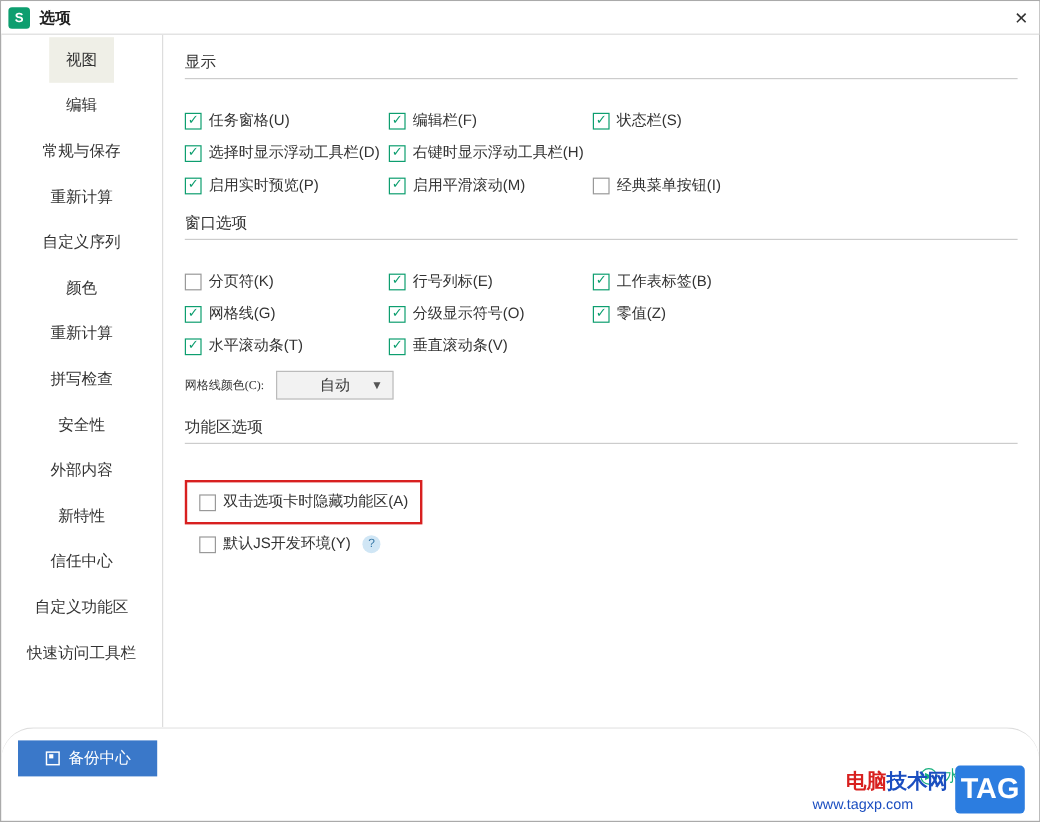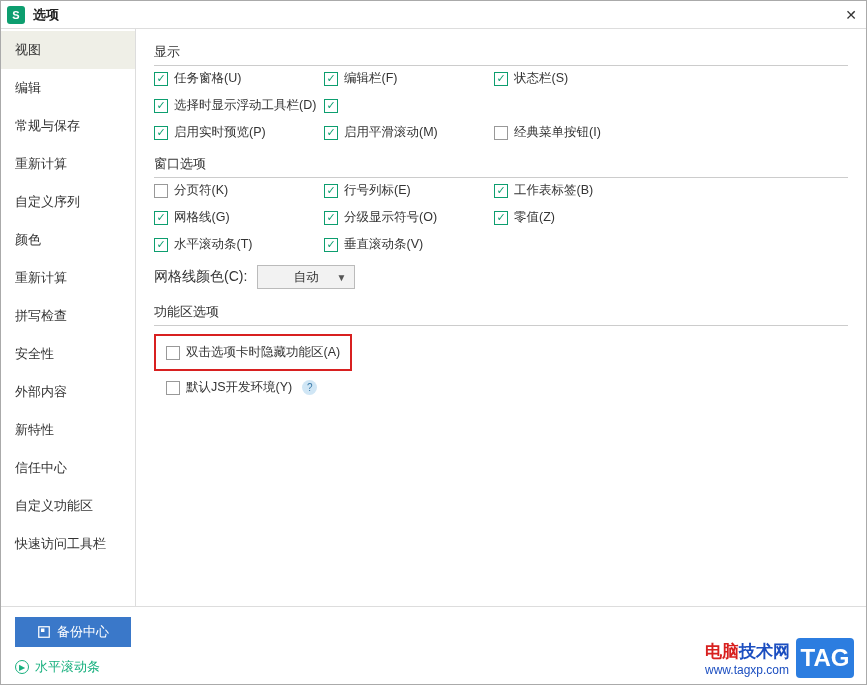--- a/index.html
+++ b/index.html
@@ -3,49 +3,49 @@
 <meta charset="utf-8">
 <style>
 * { box-sizing: border-box; margin: 0; padding: 0; }
 body { font-family: "Microsoft YaHei", Arial, sans-serif; font-size: 13px; color: #333; background: #fff; }
 .window { width: 867px; height: 685px; border: 1px solid #aaa; display: flex; flex-direction: column; position: relative; }
 .titlebar { height: 28px; background: #fff; border-bottom: 1px solid #ddd; display: flex; align-items: center; padding: 0 6px; }
 .titlebar .app-icon { width: 18px; height: 18px; background: #0d9e6f; border-radius: 3px; color: #fff; display: flex; align-items: center; justify-content: center; font-size: 11px; font-weight: bold; margin-right: 8px; }
 .titlebar .title { flex: 1; font-size: 13px; color: #222; font-weight: bold; }
 .titlebar .close { width: 18px; height: 18px; display: flex; align-items: center; justify-content: center; font-size: 14px; cursor: pointer; color: #333; }
 .body { flex: 1; display: flex; overflow: hidden; }
-.sidebar { width: 135px; border-right: 1px solid #ddd; display: flex; flex-direction: column; padding-top: 2px; }
+.sidebar { width: 135px; border-right: 1px solid #ddd; display: flex; flex-direction: column; padding-top: 2px; align-items: center; }
 .sidebar-item { padding: 10px 14px; cursor: pointer; color: #333; font-size: 13px; }
 .sidebar-item.active { background: #efefe7; }
 .content { flex: 1; padding: 14px 18px 10px 18px; overflow: auto; }
 .group { margin-bottom: 14px; }
 .group-title { font-size: 13px; color: #333; margin-bottom: 4px; }
-.group-body { border-top: 1px solid #ccc; padding-top: 4px; }
+.group-body { border-top: 1px solid #ccc; padding-top: 26px; }
 .grid3 { display: grid; grid-template-columns: 170px 170px 170px; row-gap: 10px; column-gap: 0; }
 .chk { display: flex; align-items: center; gap: 6px; }
 .chk .box { width: 14px; height: 14px; border: 1px solid #0d9e6f; display: flex; align-items: center; justify-content: center; background: #fff; }
 .chk .box.checked::after { content: "✓"; font-size: 11px; color: #0d9e6f; line-height: 1; }
 .chk .box.unchecked { border-color: #999; }
 .chk .lbl { font-size: 12.5px; color: #333; white-space: nowrap; }
 .color-row { display: flex; align-items: center; gap: 10px; margin-top: 12px; }
-.color-row .lbl { font-size: 14px; }
+.color-row .lbl { font-size: 10px; font-family: Liberation Serif, serif; }
 .color-select { width: 98px; height: 24px; border: 1px solid #bbb; background: #f2f2f2; display: flex; align-items: center; justify-content: center; gap: 32px; font-size: 12.5px; cursor: pointer; position: relative; }
 .color-select .arrow { position: absolute; right: 8px; font-size: 10px; color: #555; }
 .highlight-box { border: 2.5px solid #d82020; padding: 8px 10px; margin: 4px 0 6px 0; display: inline-block; min-width: 190px; }
 .js-row { display: flex; align-items: center; gap: 6px; margin-top: 2px; padding-left: 12px;}
 .help-icon { width: 15px; height: 15px; border-radius: 50%; background: #d0e6f5; color: #3a7aa8; font-size: 10px; display: flex; align-items: center; justify-content: center; margin-left: 4px; }
-.footer { height: 78px; border-top: 1px solid #ddd; padding: 10px 14px 8px 14px; display: flex; flex-direction: column; justify-content: space-between; position: relative; }
+.footer { height: 78px; border-top: 1px solid #ddd; padding: 10px 14px 8px 14px; display: flex; flex-direction: row; justify-content: space-between; position: relative; border-radius: 27px; }
 .backup-btn { width: 116px; height: 30px; background: #3a78c9; color: #fff; display: flex; align-items: center; justify-content: center; gap: 6px; font-size: 13px; cursor: pointer; }
 .backup-btn .ico { width: 14px; height: 14px; }
 .tips-link { display: flex; align-items: center; gap: 6px; color: #17b07e; font-size: 13px; cursor: pointer; }
 .tips-link .play-ico { width: 14px; height: 14px; border: 1.5px solid #17b07e; border-radius: 50%; display: flex; align-items: center; justify-content: center; font-size: 8px; color: #17b07e; }
 .watermark { position: absolute; right: 12px; bottom: 6px; display: flex; align-items: center; gap: 6px; }
 .wm-text { text-align: left; }
 .wm-text .line1 { font-size: 17px; font-weight: bold; }
-.wm-text .line1 .r { color: #d8201f; }
+.wm-text .line1 .r { color: #d8201f; margin-left: 28px; }
 .wm-text .line1 .b { color: #1b4ec0; }
 .wm-text .line2 { font-size: 12px; color: #1b4ec0; }
 .wm-tag { width: 58px; height: 40px; background: #2c7de0; color: #fff; font-weight: bold; font-size: 24px; display: flex; align-items: center; justify-content: center; border-radius: 4px; }
 </style>
 </head>
 <body>
 
 <div class="window">
   <div class="titlebar">
     <div class="app-icon">S</div>
@@ -88,20 +88,21 @@
               <div class="chk">
                 <div class="box checked"></div>
                 <span class="lbl">状态栏(S)</span>
               </div>
               <div class="chk">
                 <div class="box checked"></div>
                 <span class="lbl">选择时显示浮动工具栏(D)</span>
               </div>
               <div class="chk">
                 <div class="box checked"></div>
+                <span class="lbl">右键时显示浮动工具栏(H)</span>
               </div>
               <div style="visibility: hidden;"></div>
               <div class="chk">
                 <div class="box checked"></div>
                 <span class="lbl">启用实时预览(P)</span>
               </div>
               <div class="chk">
                 <div class="box checked"></div>
                 <span class="lbl">启用平滑滚动(M)</span>
               </div>

